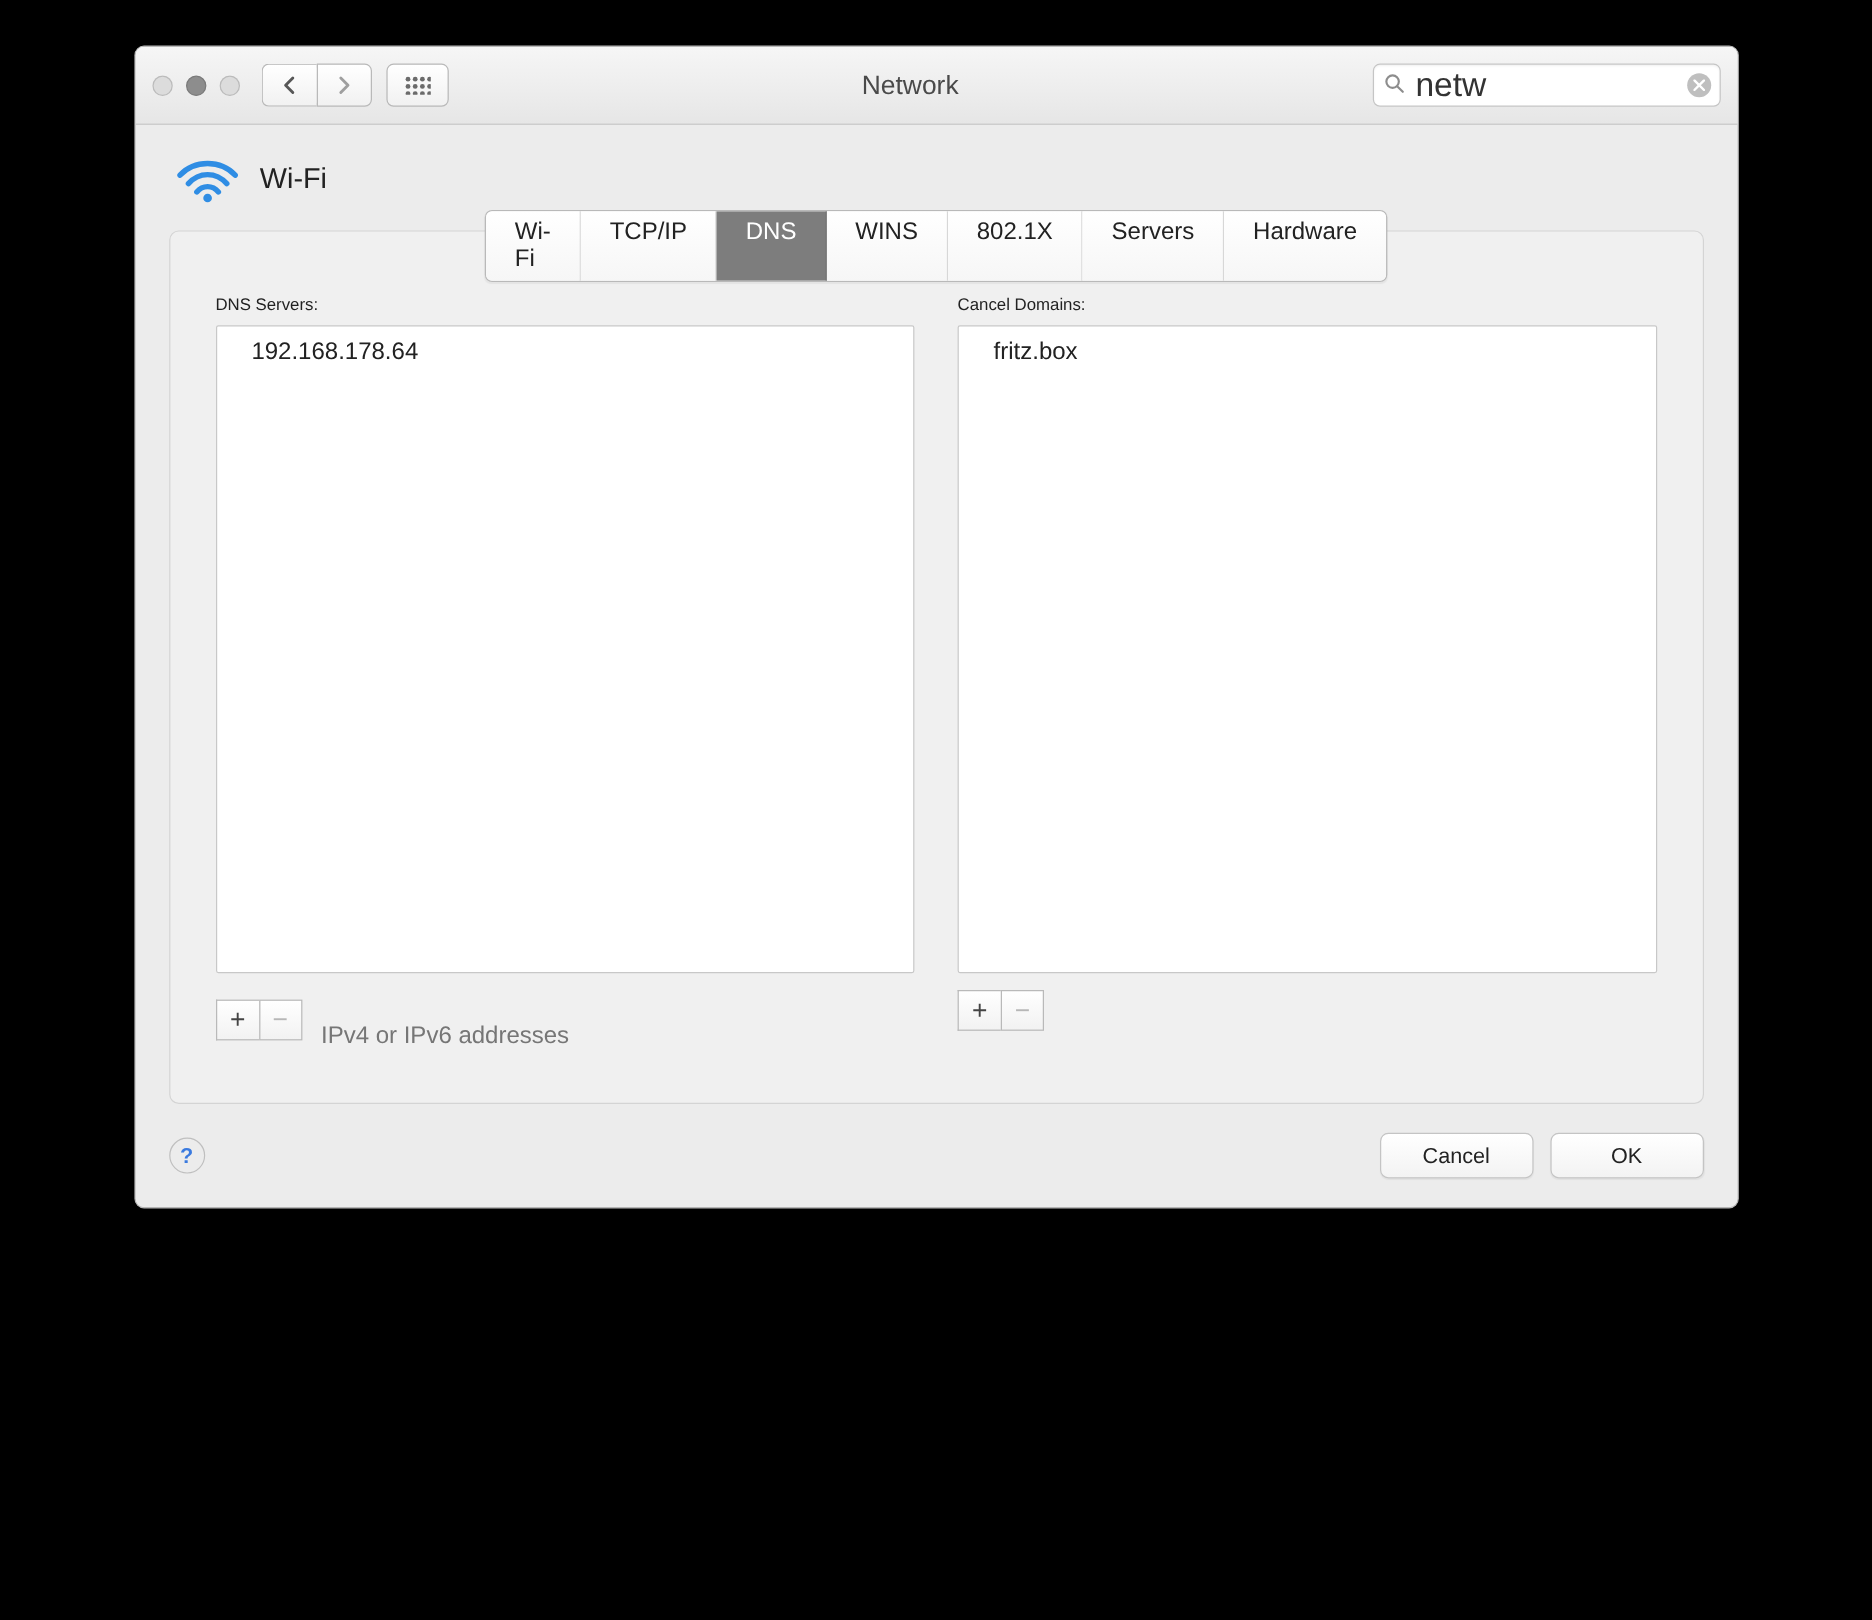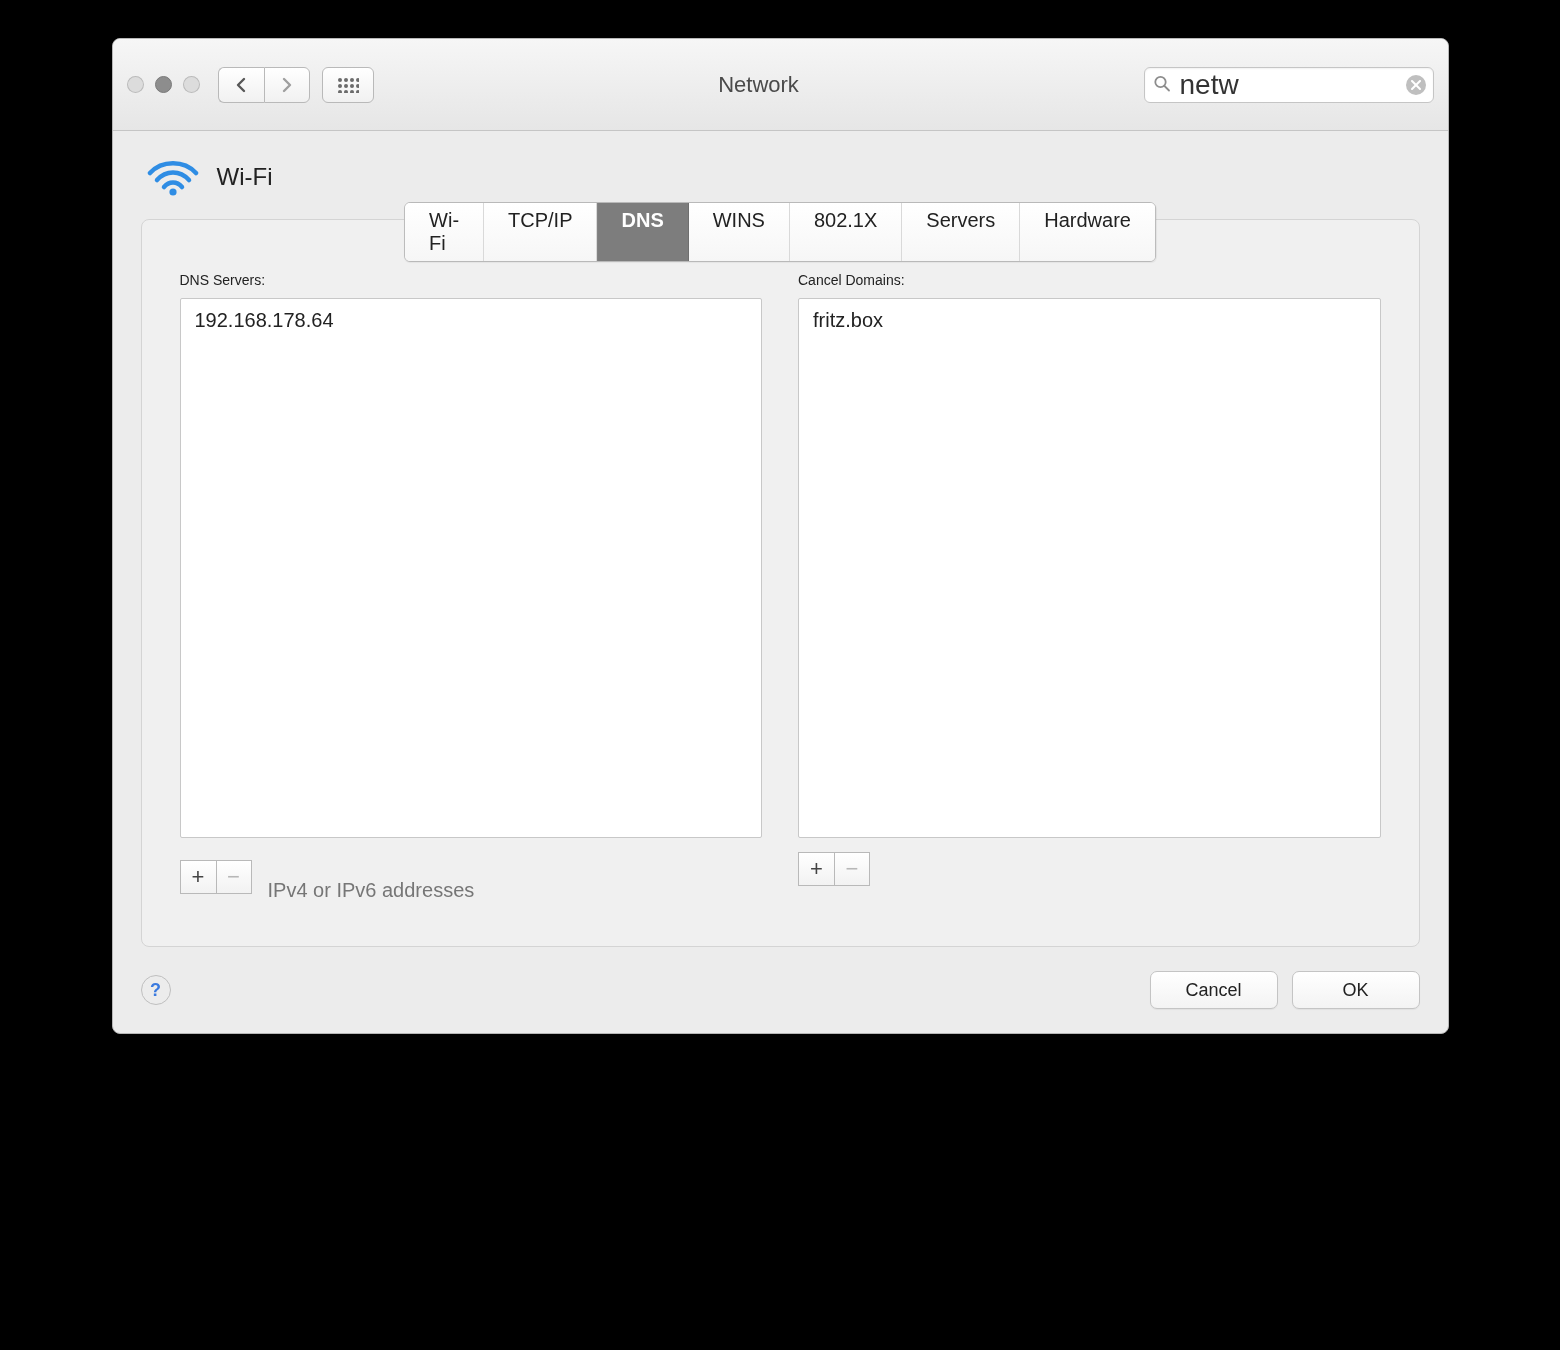--- a/index.html
+++ b/index.html
@@ -19,21 +19,21 @@
     width: 1337px;
     margin-top: 38px;
     background: #ececec;
     border: 1px solid #b7b7b7;
     border-radius: 8px;
     box-shadow: 0 25px 60px rgba(0,0,0,0.55), 0 0 0 1px rgba(0,0,0,0.05);
     overflow: hidden;
   }
   
   .toolbar {
-    height: 92px;
+    height: 65px;
     background: linear-gradient(#f6f6f6, #e6e6e6);
     border-bottom: 1px solid #c5c5c5;
     display: flex;
     align-items: center;
     padding: 0 14px;
     gap: 12px;
   }
   .traffic {
     display: flex;
     gap: 11px;
@@ -135,35 +135,34 @@
     color: #222;
     border-right: 1px solid #d7d7d7;
     cursor: default;
     background: linear-gradient(#ffffff, #f6f6f6);
   }
   .tabs .tab:last-child { border-right: 0; }
   .tabs .tab.active {
     background: #7d7d7d;
     color: #fff;
     border-right-color: #6f6f6f;
-    font-weight: bold;
   }
   .columns {
     display: flex;
     gap: 36px;
   }
   .col { flex: 1; display: flex; flex-direction: column; }
   .col-label { font-size: 14px; color: #222; margin-bottom: 10px; }
   .listbox {
     background: #fff;
     border: 1px solid #c8c8c8;
     border-radius: 2px;
     height: 540px;
     overflow: auto;
-    padding: 8px 14px;
+    padding: 8px 29px;
     font-size: 20px;
     color: #222;
   }
   .listbox .row { padding: 2px 0; }
   .below {
     display: flex; align-items: center; gap: 16px;
     margin-top: 14px;
   }
   .plusminus {
     display: inline-flex;

